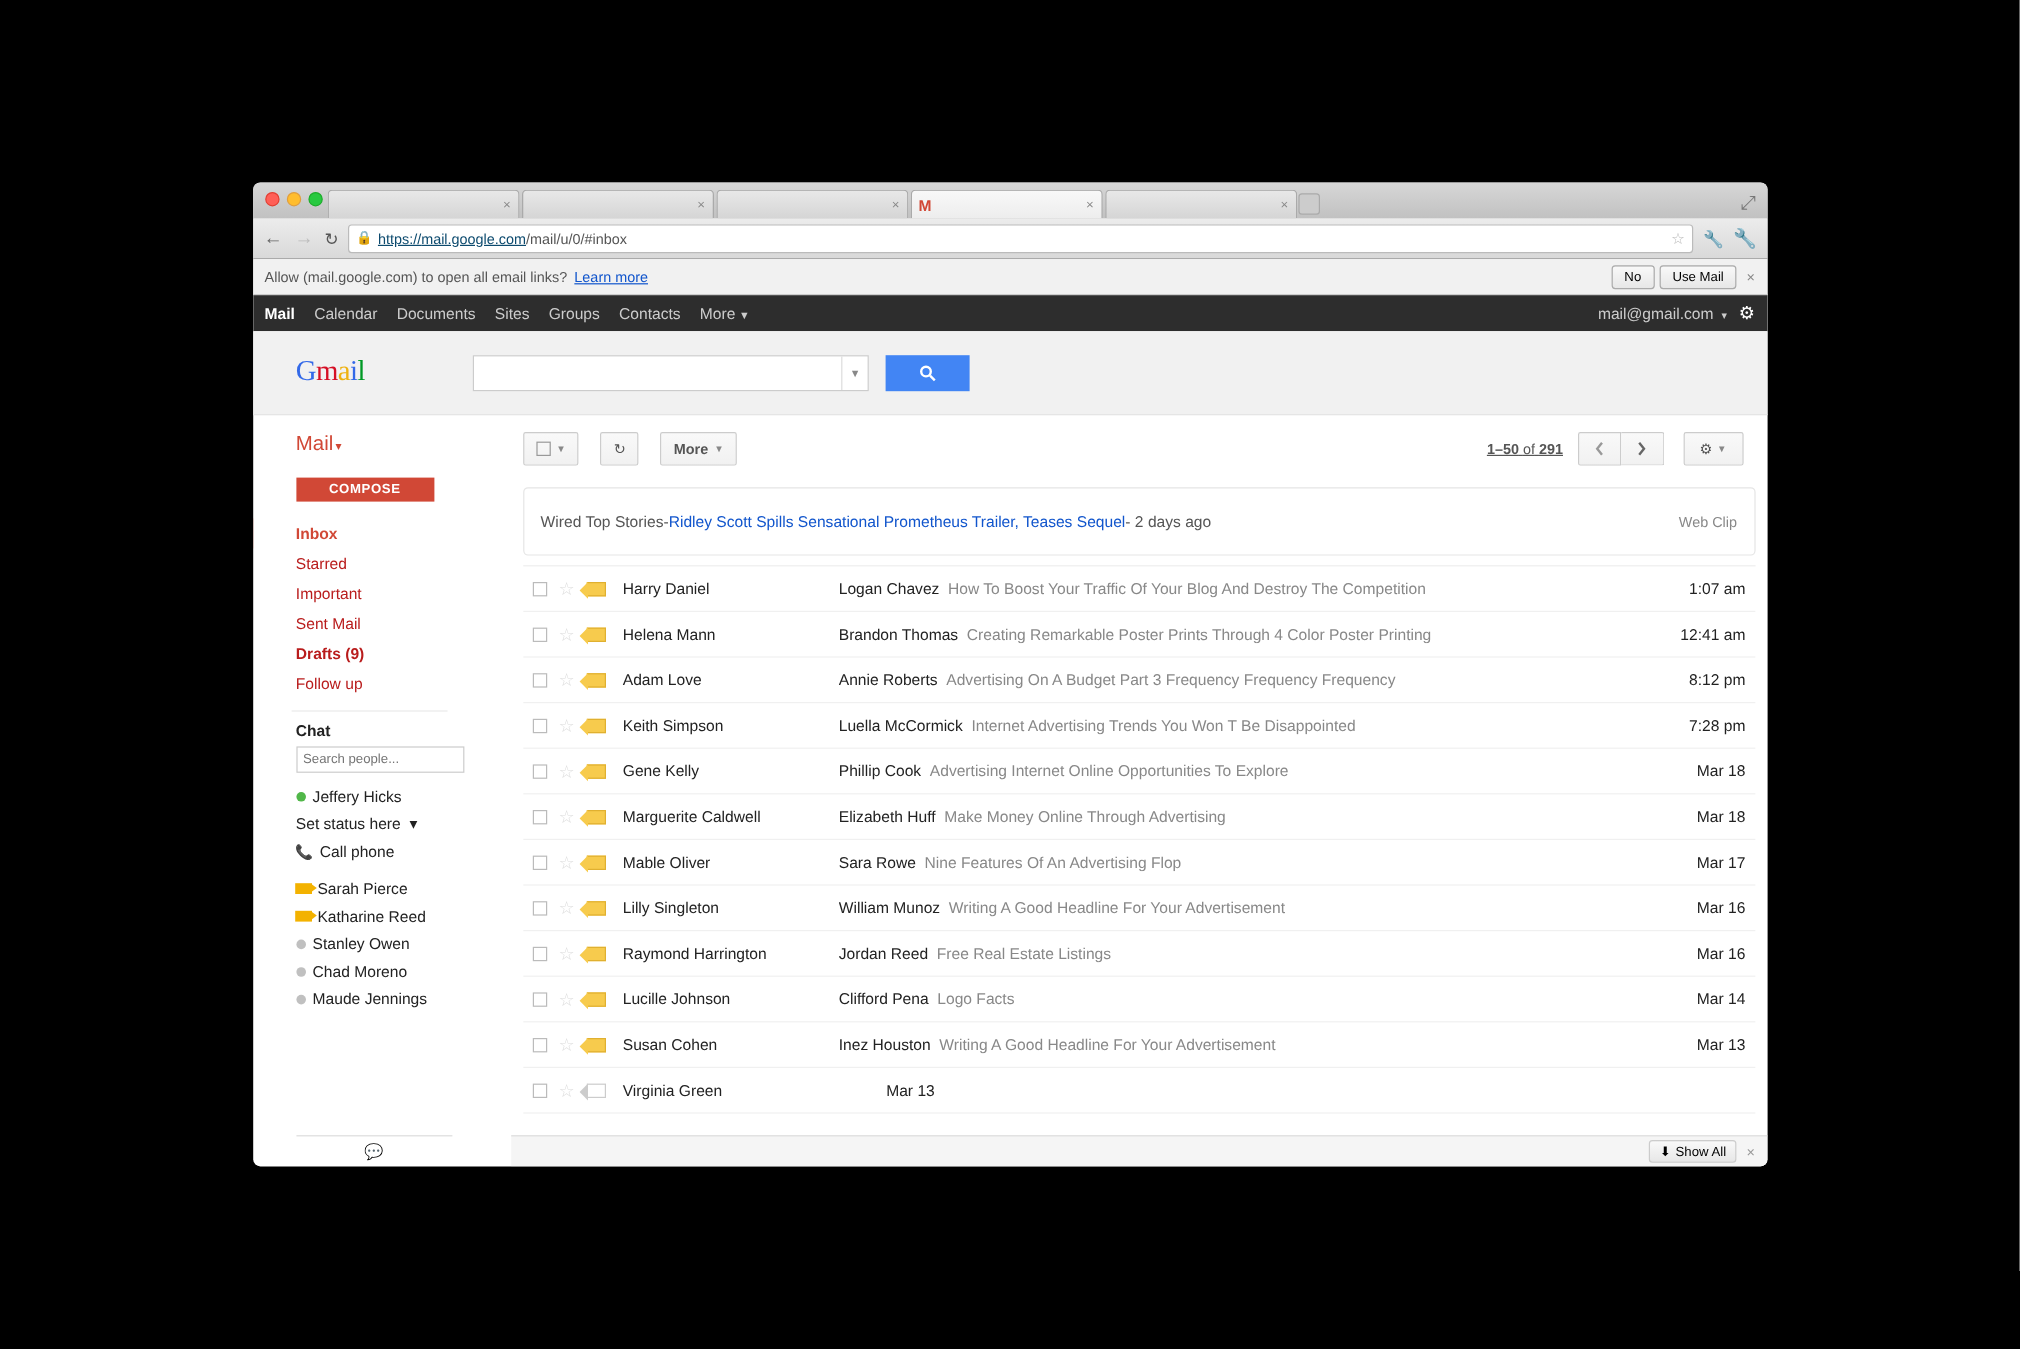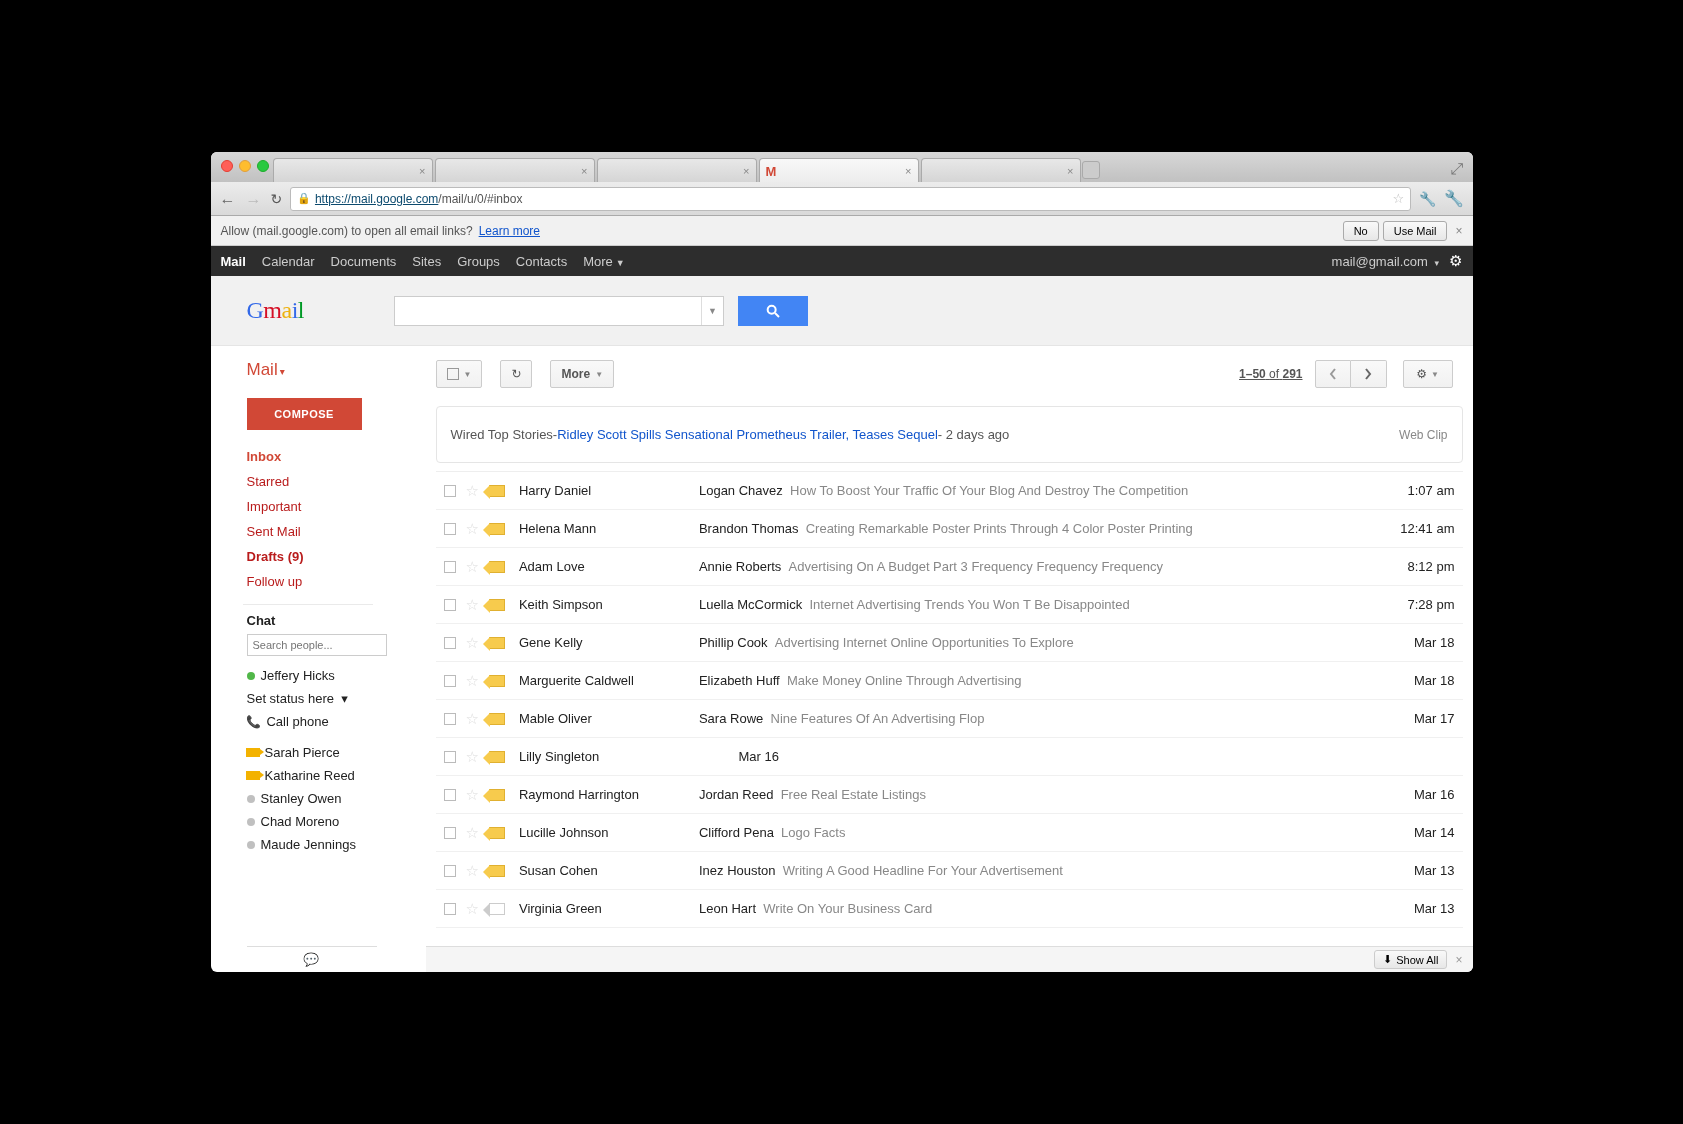--- a/index.html
+++ b/index.html
@@ -54,21 +54,21 @@
 .searchbox { width: 330px; height: 30px; border:1px solid #ccc; background:#fff; display:flex; }
 .searchbox .drop { width:22px; border-left:1px solid #ddd; display:flex; align-items:center; justify-content:center; color:#888; font-size:9px; }
 .searchbtn { width: 70px; height:30px; background:#4285f4; color:#fff; border:none; margin-left:14px; display:flex; align-items:center; justify-content:center; cursor:pointer; }
 .searchbtn svg { width:16px; height:16px; }
 
 
 .main { flex: 1; display: flex; overflow: hidden; }
 .sidebar { width: 215px; padding: 14px 0 0 36px; font-size: 13px; color:#222; }
 .mailhdr { color:#d14836; font-size: 17px; font-weight:normal; margin-bottom: 18px; cursor:pointer; }
 .mailhdr .caret { font-size:10px; margin-left:2px; }
-.compose { background:#d14836; color:#fff; border:none; width:115px; height:32px; font-weight:bold; font-size:11px; letter-spacing:0.5px; cursor:pointer; margin-bottom:14px; }
+.compose { background:#d14836; color:#fff; border:none; width:115px; height:20px; font-weight:bold; font-size:11px; letter-spacing:0.5px; cursor:pointer; margin-bottom:14px; }
 .navlist { list-style:none; }
 .navlist li { padding: 5px 0; cursor:pointer; color:#b91c1c; }
 .navlist li.active { color:#d14836; font-weight:bold; border-left:4px solid #d14836; margin-left:-40px; padding-left:36px; }
 .navlist li.bold { font-weight:bold; }
 .divider { border-top:1px solid #eaeaea; margin:10px 0 8px -4px; width:130px; }
 .chathdr { font-weight:bold; margin-bottom:6px; }
 .chatsearch { width:140px; height:22px; border:1px solid #ccc; font-size:11px; padding:0 5px; color:#999; }
 .chatlist { list-style:none; margin-top:8px; }
 .chatlist li { padding:4px 0; display:flex; align-items:center; cursor:pointer; font-size:13px; color:#222; }
 .preslabel { font-size:11px; color:#666; padding-left:14px; }
@@ -348,20 +348,21 @@
             <span class="tag yellow"></span>
             <span class="sender">Mable Oliver</span>
             <span class="subj"><span>Sara Rowe</span>&nbsp;&nbsp;<span class="sec">Nine Features Of An Advertising Flop</span></span>
             <span class="date">Mar 17</span>
           </div>
           <div class="mailrow">
             <span class="chk"></span>
             <span class="star">☆</span>
             <span class="tag yellow"></span>
             <span class="sender">Lilly Singleton</span>
+            <span class="subj"><span>William Munoz</span>&nbsp;&nbsp;<span class="sec">Writing A Good Headline For Your Advertisement</span></span>
             <span class="date">Mar 16</span>
           </div>
           <div class="mailrow">
             <span class="chk"></span>
             <span class="star">☆</span>
             <span class="tag yellow"></span>
             <span class="sender">Raymond Harrington</span>
             <span class="subj"><span>Jordan Reed</span>&nbsp;&nbsp;<span class="sec">Free Real Estate Listings</span></span>
             <span class="date">Mar 16</span>
           </div>
@@ -379,21 +380,20 @@
             <span class="tag yellow"></span>
             <span class="sender">Susan Cohen</span>
             <span class="subj"><span>Inez Houston</span>&nbsp;&nbsp;<span class="sec">Writing A Good Headline For Your Advertisement</span></span>
             <span class="date">Mar 13</span>
           </div>
           <div class="mailrow">
             <span class="chk"></span>
             <span class="star">☆</span>
             <span class="tag gray"></span>
             <span class="sender">Virginia Green</span>
-            <span class="subj"><span>Leon Hart</span>&nbsp;&nbsp;<span class="sec">Write On Your Business Card</span></span>
             <span class="date">Mar 13</span>
           </div>
         </div>
 
       <div class="contentbar">
         <div class="showall">
             <span>⬇</span>
             <span>Show All</span>
           </div>
         <span class="x">×</span>

